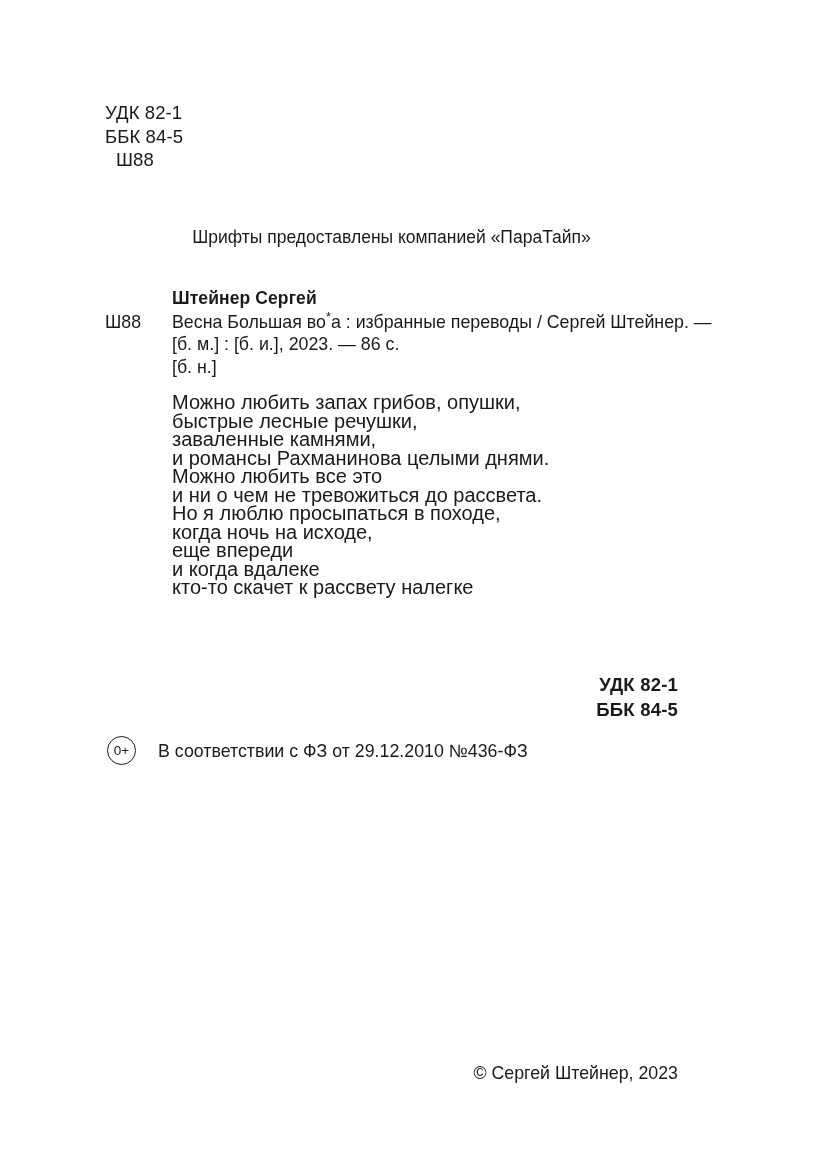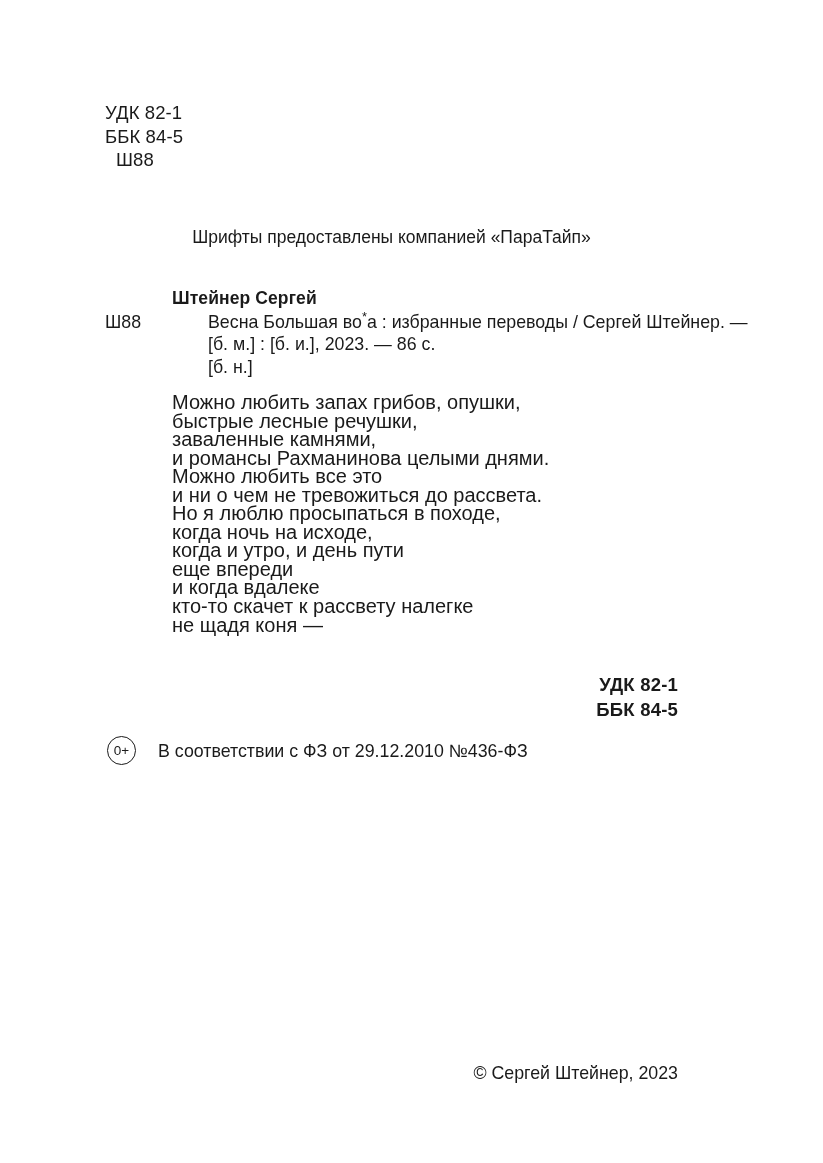--- a/index.html
+++ b/index.html
@@ -72,21 +72,20 @@
   .biblio .entry-sigla {
     width: 67px;
     flex: 0 0 67px;
     white-space: pre;
   }
   .biblio .entry-body {
     flex: 1 1 auto;
   }
   .biblio .entry-body .bib-line {
     white-space: pre;
-    margin-left: 36px;
   }
   .sup-star {
     vertical-align: super;
     font-size: 0.72em;
     line-height: 0;
   }
 
   
   .poem {
     position: absolute;
@@ -178,25 +177,23 @@
 
   <div class="poem">
     <div class="poem-line">Можно любить запах грибов, опушки,</div>
     <div class="poem-line">быстрые лесные речушки,</div>
     <div class="poem-line">заваленные камнями,</div>
     <div class="poem-line">и романсы Рахманинова целыми днями.</div>
     <div class="poem-line">Можно любить все это</div>
     <div class="poem-line">и ни о чем не тревожиться до рассвета.</div>
     <div class="poem-line">Но я люблю просыпаться в походе,</div>
     <div class="poem-line">когда ночь на исходе,</div>
-    <div class="poem-line">когда и утро, и день пути</div>
     <div class="poem-line">еще впереди</div>
     <div class="poem-line">и когда вдалеке</div>
     <div class="poem-line">кто-то скачет к рассвету налегке</div>
-    <div class="poem-line">не щадя коня —</div>
   </div>
 
   <div class="codes-bold">
     <div class="code-line">УДК 82-1</div>
     <div class="code-line">ББК 84-5</div>
   </div>
 
   <div class="age-notice">
     <div class="age-badge">0+</div>
     <div class="age-text">В соответствии с ФЗ от 29.12.2010 №436-ФЗ</div>

